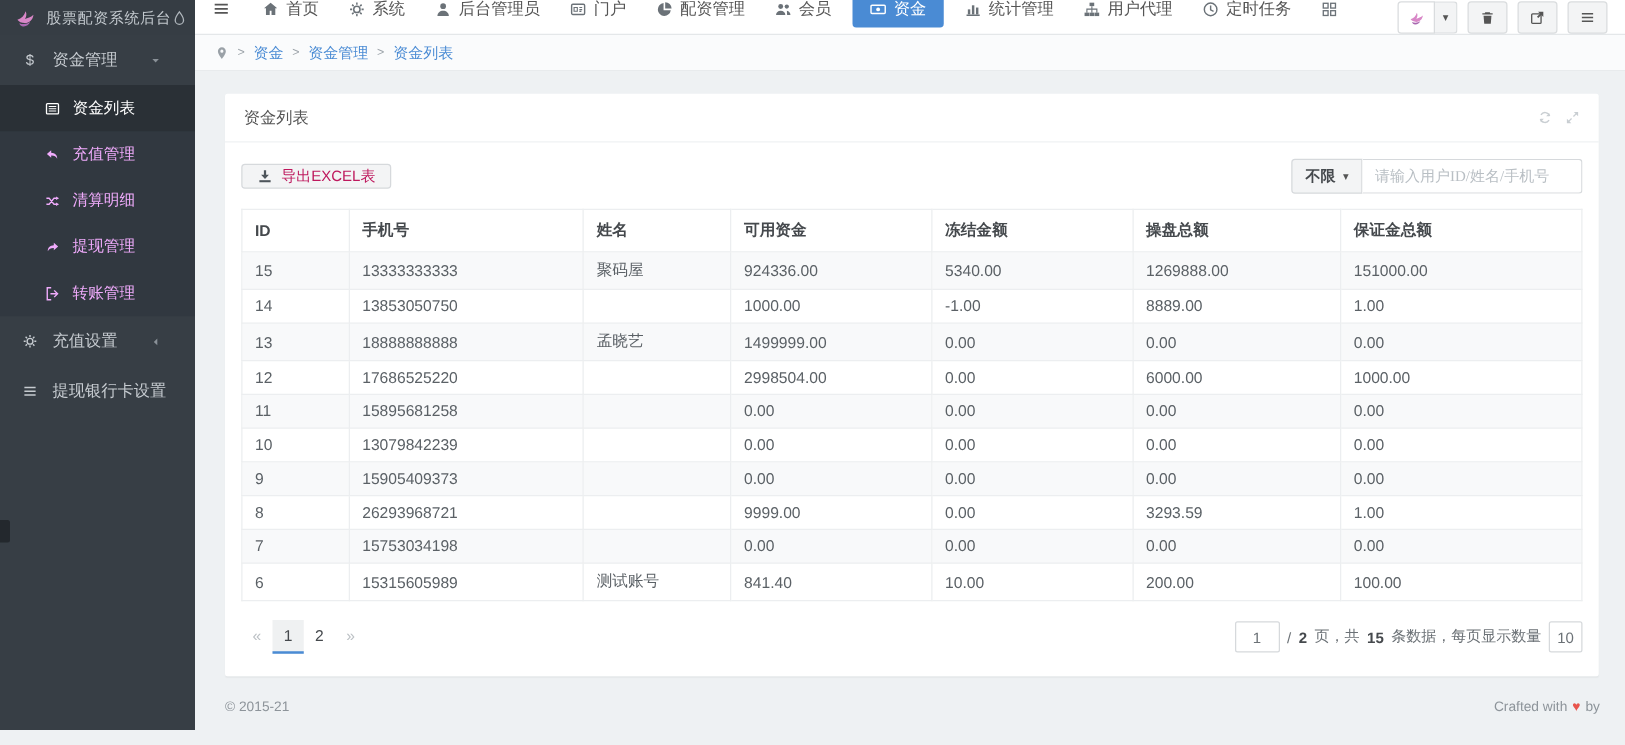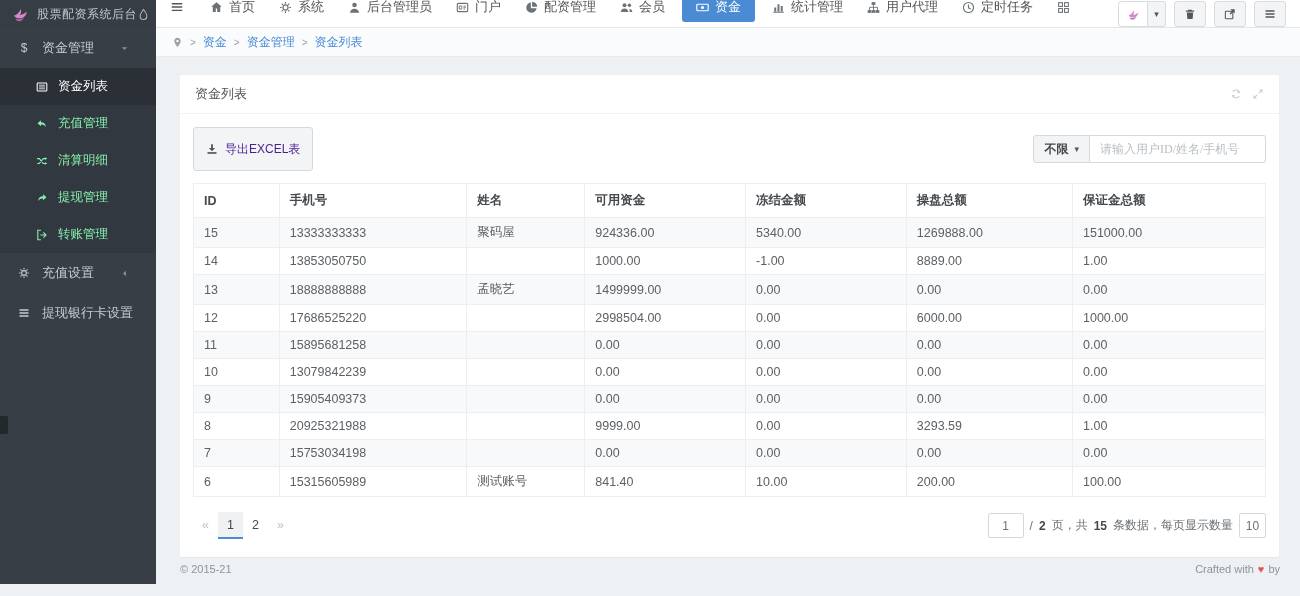--- a/index.html
+++ b/index.html
@@ -27,21 +27,21 @@
   .split-btn .seg-caret { width:18px; background:#f3f4f5; border:1px solid #d9dcde; border-left:none; border-radius:0 3px 3px 0; display:flex; align-items:center; justify-content:center; color:#555; font-size:9px; }
   .tool-btn { width:32px; height:26px; background:#f3f4f5; border:1px solid #d9dcde; border-radius:3px; display:flex; align-items:center; justify-content:center; color:#555; font-size:12px; cursor:pointer; }
 
   
   .layout { display:flex; height:556px; }
   .sidebar { width:156px; background:#373e45; flex-shrink:0; position:relative; }
   .side-parent { height:40px; display:flex; align-items:center; padding:0 14px 0 16px; color:#c6cbd0; cursor:pointer; }
   .side-parent .ic { width:16px; margin-right:10px; color:#c6cbd0; font-size:12px; }
   .side-parent .caret { margin-left:auto; color:#8a9198; font-size:9px; }
   .side-sub { background:#313840; }
-  .side-item { height:37px; display:flex; align-items:center; padding-left:34px; color:#86efac; font-size:12.5px; cursor:pointer; }
+  .side-item { height:37px; display:flex; align-items:center; padding-left:34px; color:#f0abfc; font-size:12.5px; cursor:pointer; }
   .side-item .ic { width:16px; margin-right:8px; font-size:12px; }
   .side-item.active { background:#2a3036; color:#fff; }
   .edge-tab { position:absolute; left:0; top:388px; width:8px; height:18px; background:#23282d; border-radius:0 2px 2px 0; }
 
   .main { flex:1; display:flex; flex-direction:column; min-width:0; background:#eef1f3; }
 
   
   .crumb-bar { height:29px; background:#fafbfc; border-bottom:1px solid #e8ebed; display:flex; align-items:center; padding:0 16px; gap:7px; font-size:12px; flex-shrink:0; }
   .crumb-bar .pin { color:#9aa1a7; font-size:11px; }
   .crumb-sep { color:#9aa1a7; font-size:10px; }
@@ -50,21 +50,21 @@
   
   .content { flex:1; padding:18px 21px 0 24px; }
   .card { background:#fff; border-radius:2px; box-shadow:0 1px 1px rgba(0,0,0,.04); }
   .card-header { display:flex; align-items:center; padding:10px 15px; border-bottom:1px solid #f0f2f3; }
   .card-title { font-size:13px; color:#555; }
   .card-tools { margin-left:auto; display:flex; gap:10px; color:#c9ced2; font-size:12px; }
   .card-tools .ic { cursor:pointer; }
   .card-body { padding:13px 13px 18px; }
 
   .toolbar { display:flex; align-items:center; margin-bottom:12px; }
-  .export-btn { display:inline-flex; align-items:center; gap:7px; height:44px; padding:0 12px; background:#f3f4f5; border:1px solid #d6d9dc; border-radius:3px; color:#4c1d95; font-size:12px; cursor:pointer; }
+  .export-btn { display:inline-flex; align-items:center; gap:7px; height:20px; padding:0 12px; background:#f3f4f5; border:1px solid #d6d9dc; border-radius:3px; color:#be185d; font-size:12px; cursor:pointer; }
   .export-btn .ic { font-size:12px; color:#4e555b; }
   .search-group { margin-left:auto; display:flex; }
   .filter-btn { display:inline-flex; align-items:center; gap:6px; height:28px; padding:0 10px; background:#f3f4f5; border:1px solid #d6d9dc; border-radius:3px 0 0 3px; color:#45494d; font-size:12px; font-weight:700; cursor:pointer; }
   .filter-btn .caret { font-size:9px; color:#555; font-weight:400; }
   .search-input { width:176px; height:28px; border:1px solid #d6d9dc; border-left:none; border-radius:0 3px 3px 0; padding:0 10px; font-size:12px; color:#555; font-family:Liberation Serif, serif; }
   .search-input::placeholder { color:#b9bfc4; }
 
   
   table.grid { width:100%; border-collapse:collapse; table-layout:fixed; }
   table.grid th, table.grid td { border:1px solid #eceef0; padding:6px 10px; text-align:left; font-size:12.5px; overflow:hidden; white-space:nowrap; }
@@ -513,21 +513,21 @@
                   <td>9</td>
                   <td>15905409373</td>
                   <td></td>
                   <td>0.00</td>
                   <td>0.00</td>
                   <td>0.00</td>
                   <td>0.00</td>
                 </tr>
                 <tr>
                   <td>8</td>
-                  <td>20925321988</td>
+                  <td>26293968721</td>
                   <td></td>
                   <td>9999.00</td>
                   <td>0.00</td>
                   <td>3293.59</td>
                   <td>1.00</td>
                 </tr>
                 <tr>
                   <td>7</td>
                   <td>15753034198</td>
                   <td></td>

